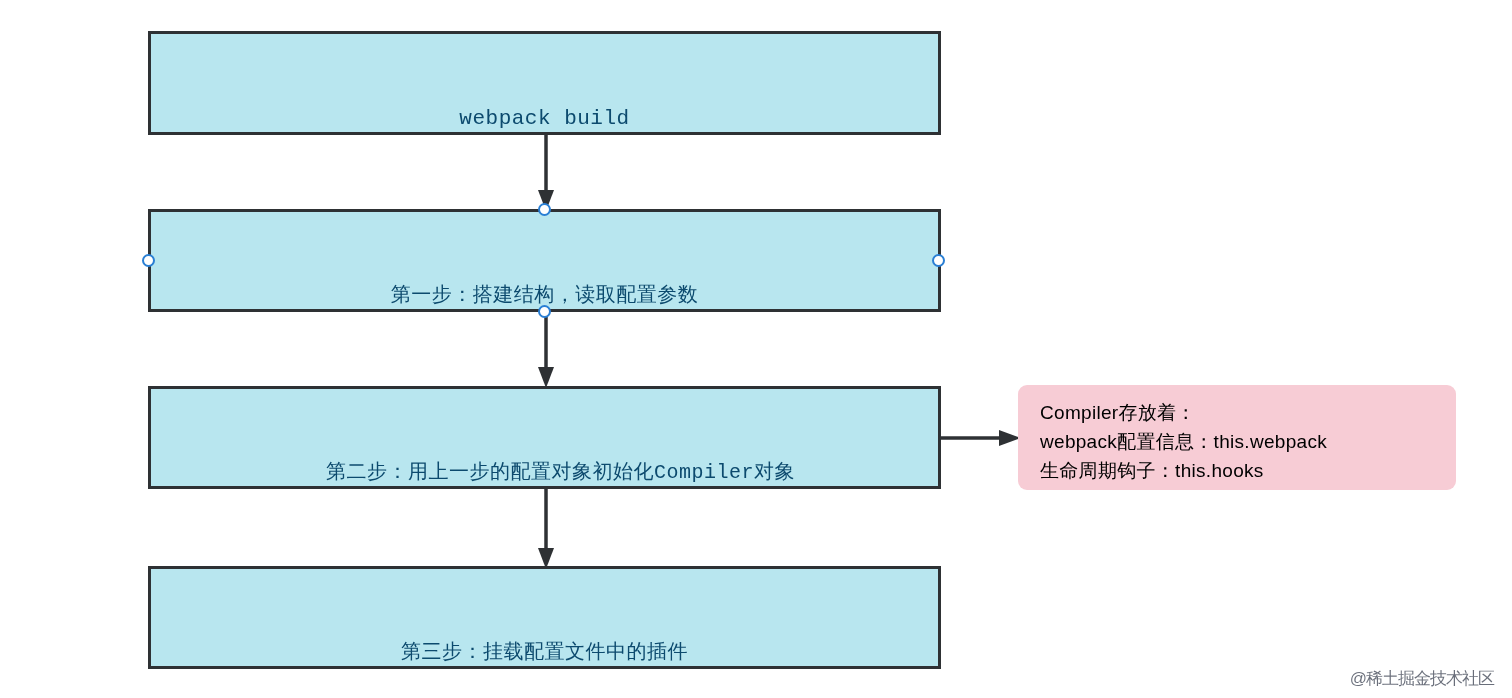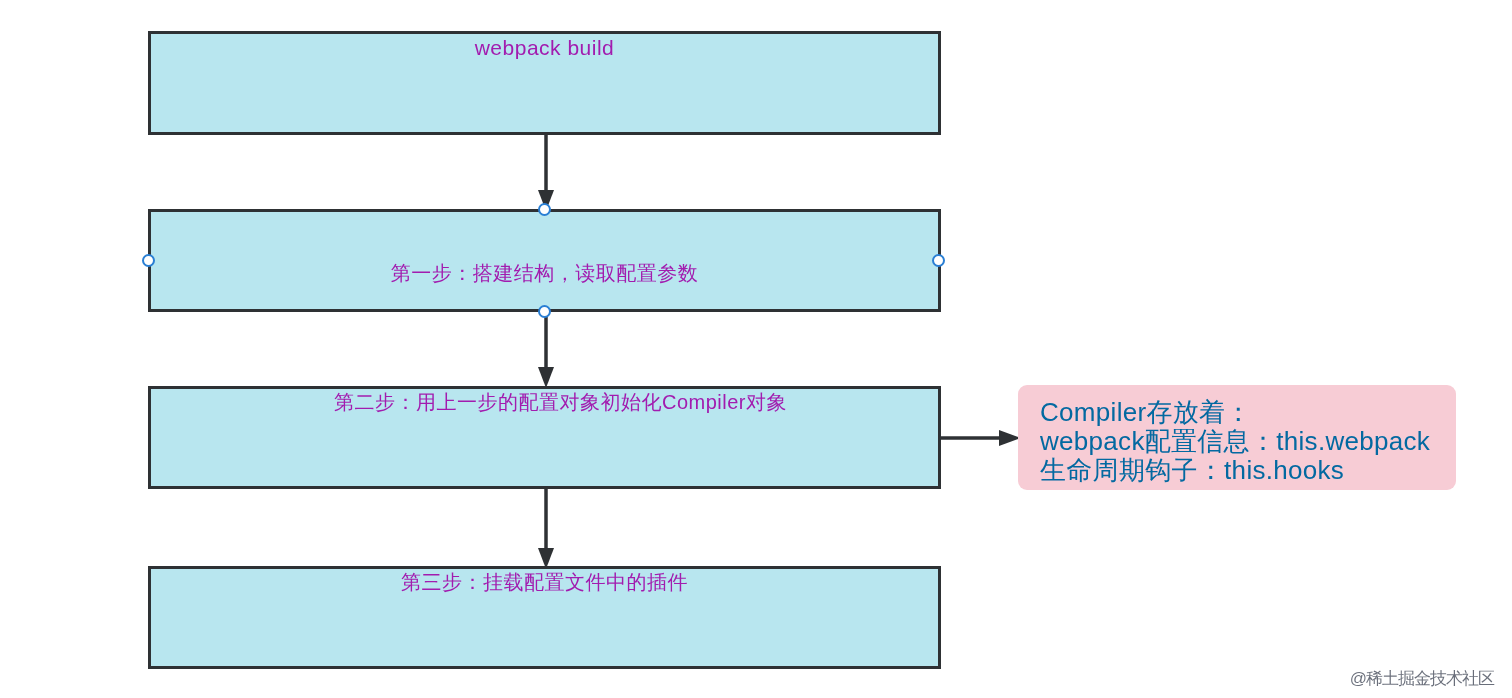--- a/index.html
+++ b/index.html
@@ -18,25 +18,26 @@
     overflow: hidden;
   }
 
   
   .node {
     position: absolute;
     box-sizing: border-box;
     background: #b8e6ef;
     border: 3px solid #2e3134;
     display: flex;
-    align-items: flex-start;
+    align-items: flex-end;
     justify-content: center;
-    color: #a21caf;
+    color: #0c4a6e;
     letter-spacing: 0.5px;
     z-index: 3;
+    font-family: Liberation Mono, monospace;
   }
   .node-label {
     display: block;
     text-align: center;
     line-height: 1.3;
     white-space: nowrap;
   }
 
   #node-1 { left: 148px; top: 31px;  width: 793px; height: 104px; }
   #node-2 { left: 148px; top: 209px; width: 793px; height: 103px; }
@@ -56,23 +57,23 @@
     width: 438px;
     height: 105px;
     box-sizing: border-box;
     background: #f7ccd5;
     border-radius: 9px;
     padding: 13px 0 0 22px;
     z-index: 3;
   }
   .ann-line {
     display: block;
-    font-size: 26px;
+    font-size: 19px;
     line-height: 29px;
-    color: #0369a1;
+    color: #000000;
     white-space: nowrap;
     letter-spacing: 0.3px;
   }
 
   
   .connector {
     position: absolute;
     z-index: 2;
   }
   .connector svg { display: block; overflow: visible; }

